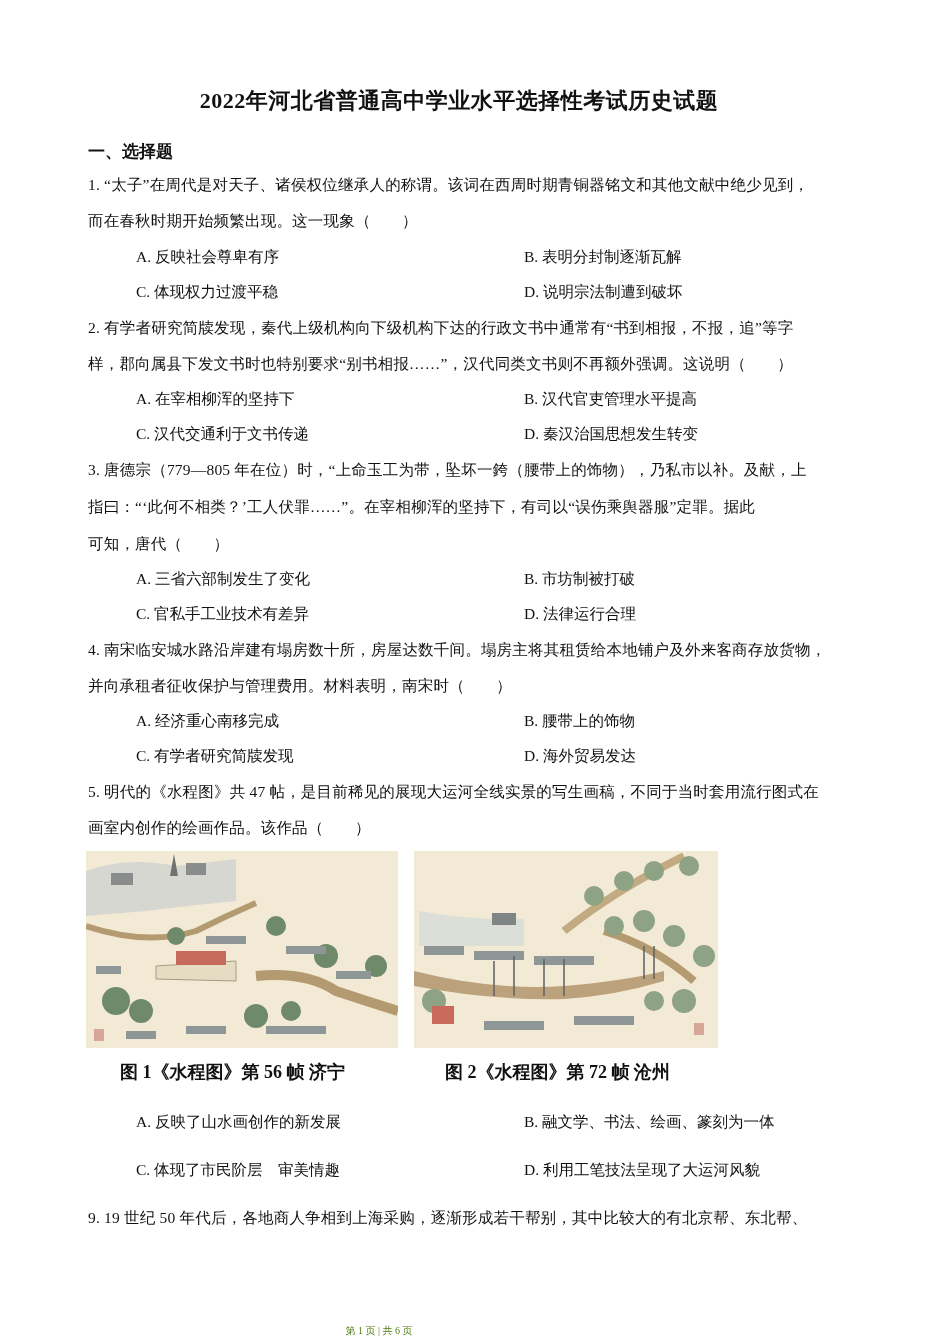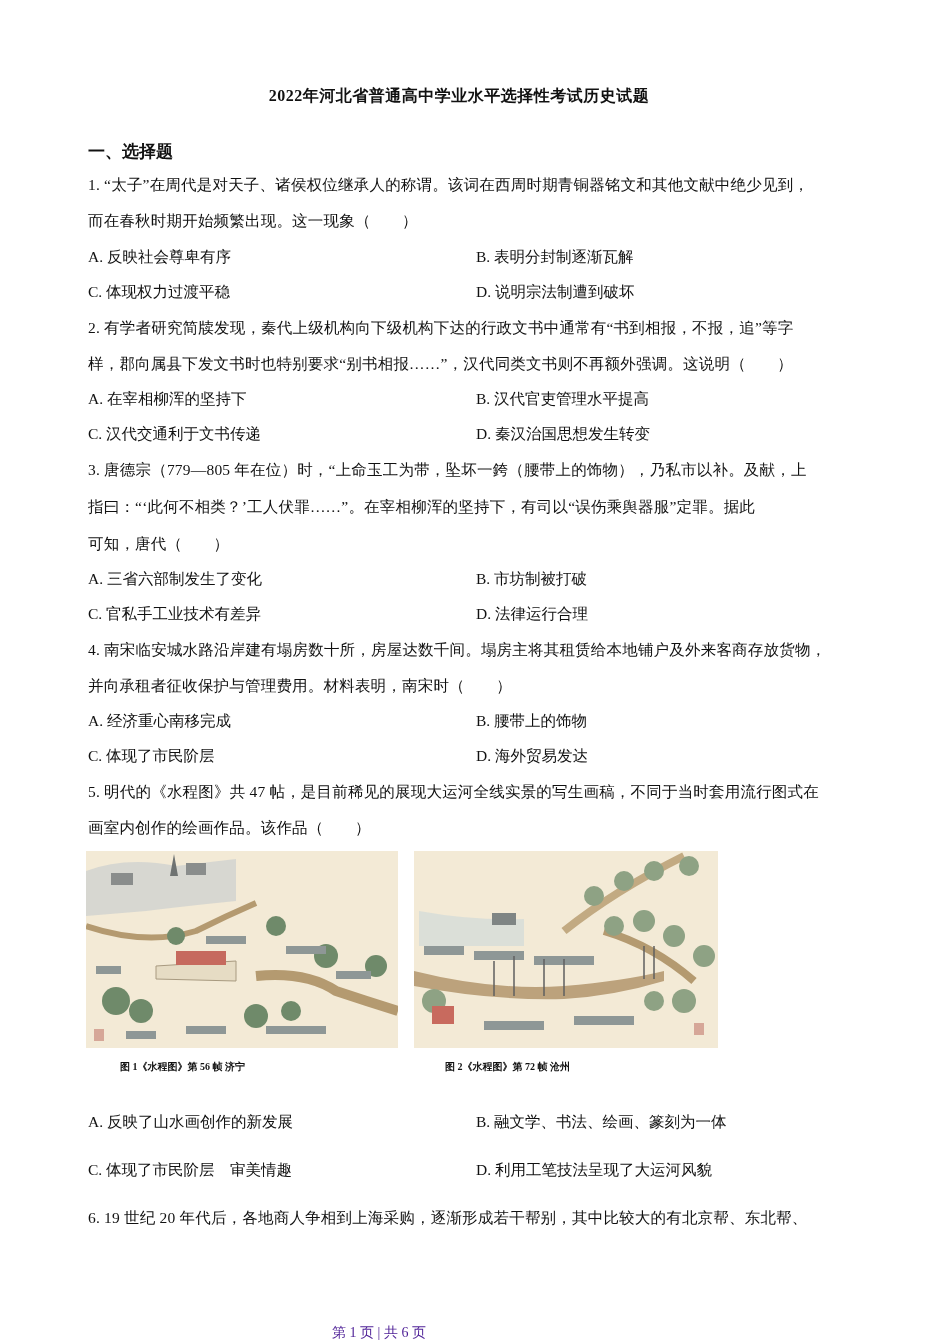--- a/index.html
+++ b/index.html
@@ -1,28 +1,28 @@
 <!DOCTYPE html>
 <html><head>
 <meta charset="utf-8">
 <style>
   html, body { margin: 0; padding: 0; background: #ffffff; }
   body { width: 950px; height: 1344px; position: relative; overflow: hidden;
          font-family: "Liberation Serif", "DejaVu Serif", serif; color: #111; }
   .title { position: absolute; top: 86px; left: 0; width: 918px; text-align: center;
-           font-size: 16px; font-weight: bold; letter-spacing: 0.5px; }
+           font-size: 22px; font-weight: bold; letter-spacing: 0.5px; }
   .section { position: absolute; left: 88px; top: 140px; font-size: 17px; font-weight: bold; text-align: right; }
   .line { position: absolute; left: 88px; font-size: 15.5px; white-space: nowrap; letter-spacing: 0.2px; }
-  .opt { position: absolute; font-size: 15.5px; white-space: nowrap; }
+  .opt { position: absolute; font-size: 15.5px; white-space: nowrap; margin-left: 48px; }
   .optA { left: 88px; } .optB { left: 476px; }
   .fig { position: absolute; top: 851px; height: 197px; overflow: hidden; background: #f3ead6; }
   .fig1 { left: 86px; width: 312px; }
   .fig2 { left: 414px; width: 304px; }
-  .cap { position: absolute; top: 1060px; font-size: 10px; font-weight: bold; white-space: nowrap; }
-  .footer { position: absolute; top: 1324px; left: 0; width: 758px; text-align: center; font-size: 14px; color: #4c1d95; }
+  .cap { position: absolute; top: 1060px; font-size: 18px; font-weight: bold; white-space: nowrap; }
+  .footer { position: absolute; top: 1324px; left: 0; width: 758px; text-align: center; font-size: 10px; color: #4d7c0f; }
 </style>
 </head>
 <body>
 
 <div class="title">2022年河北省普通高中学业水平选择性考试历史试题</div>
 <div class="section">一、选择题</div>
 
 <div>
   <div class="line" style="top:175px">1. “太子”在周代是对天子、诸侯权位继承人的称谓。该词在西周时期青铜器铭文和其他文献中绝少见到，</div>
   <div class="line" style="top:211px">而在春秋时期开始频繁出现。这一现象（　　）</div>
@@ -49,21 +49,21 @@
   <div class="opt optB" style="top:569px">B. 市坊制被打破</div>
   <div class="opt optA" style="top:604px">C. 官私手工业技术有差异</div>
   <div class="opt optB" style="top:604px">D. 法律运行合理</div>
 </div>
 
 <div>
   <div class="line" style="top:640px">4. 南宋临安城水路沿岸建有塌房数十所，房屋达数千间。塌房主将其租赁给本地铺户及外来客商存放货物，</div>
   <div class="line" style="top:676px">并向承租者征收保护与管理费用。材料表明，南宋时（　　）</div>
   <div class="opt optA" style="top:711px">A. 经济重心南移完成</div>
   <div class="opt optB" style="top:711px">B. 腰带上的饰物</div>
-  <div class="opt optA" style="top:746px">C. 体现了市民阶层</div>
+  <div class="opt optA" style="top:746px">C. 有学者研究简牍发现</div>
   <div class="opt optB" style="top:746px">D. 海外贸易发达</div>
 </div>
 
 <div>
   <div class="line" style="top:782px">5. 明代的《水程图》共 47 帖，是目前稀见的展现大运河全线实景的写生画稿，不同于当时套用流行图式在</div>
   <div class="line" style="top:818px">画室内创作的绘画作品。该作品（　　）</div>
 
   <div class="fig fig1">
     <svg width="312" height="197" viewBox="0 0 312 197">
       <rect width="312" height="197" fill="#f3ead6"></rect>
@@ -142,16 +142,16 @@
   <div class="cap" style="left:120px">图 1《水程图》第 56 帧  济宁</div>
   <div class="cap" style="left:445px">图 2《水程图》第 72 帧  沧州</div>
 
   <div class="opt optA" style="top:1112px">A. 反映了山水画创作的新发展</div>
   <div class="opt optB" style="top:1112px">B. 融文学、书法、绘画、篆刻为一体</div>
   <div class="opt optA" style="top:1160px">C. 体现了市民阶层　审美情趣</div>
   <div class="opt optB" style="top:1160px">D. 利用工笔技法呈现了大运河风貌</div>
 </div>
 
 <div>
-  <div class="line" style="top:1208px">6. 19 世纪 20 年代后，各地商人争相到上海采购，逐渐形成若干帮别，其中比较大的有北京帮、东北帮、</div>
+  <div class="line" style="top:1208px">9. 19 世纪 50 年代后，各地商人争相到上海采购，逐渐形成若干帮别，其中比较大的有北京帮、东北帮、</div>
 </div>
 
 <div class="footer">第 1 页  | 共 6 页</div>
 
 </body></html>

